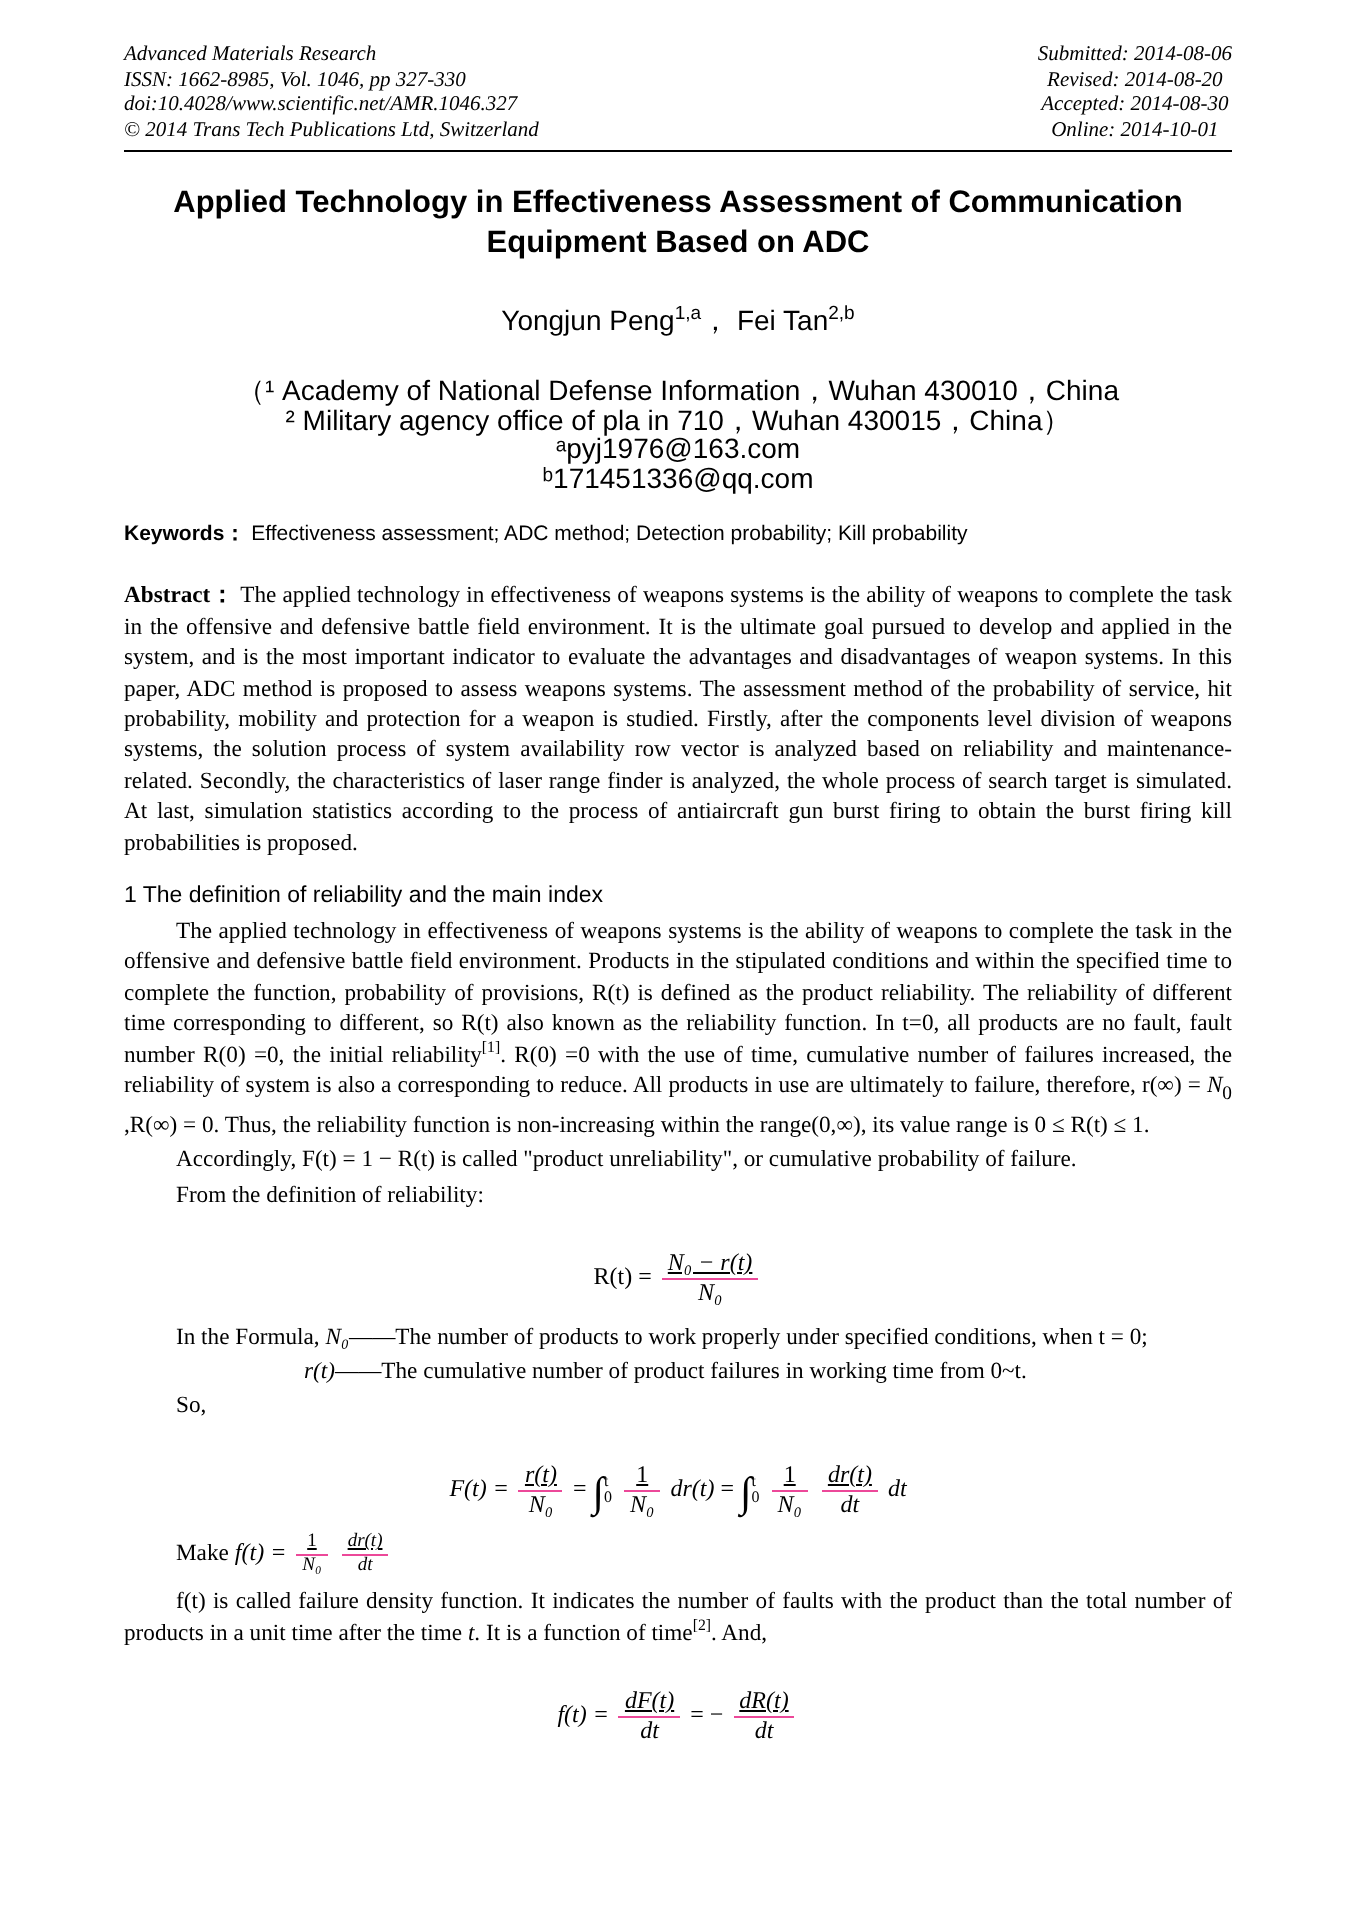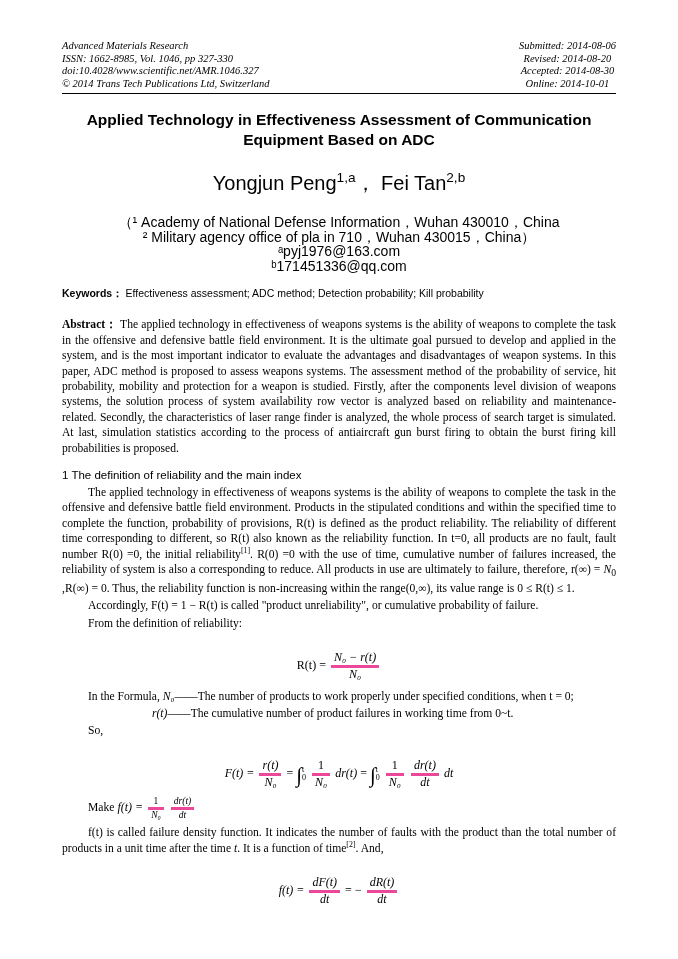--- a/index.html
+++ b/index.html
@@ -12,21 +12,21 @@
     height: 959px;
     font-family: "Liberation Serif", serif;
     color: #000000;
     overflow: hidden;
   }
   .page {
     position: relative;
     width: 678px;
     height: 959px;
     box-sizing: border-box;
-    padding: 40px 62px 0 62px;
+    padding: 22px 62px 0 62px;
   }
 
   
   .hdr {
     display: flex;
     justify-content: space-between;
     font-style: italic;
     font-size: 10.5px;
     line-height: 12.6px;
   }
@@ -45,21 +45,21 @@
     font-family: "Liberation Sans", sans-serif;
     font-weight: bold;
     font-size: 15.5px;
     line-height: 20px;
     margin: 0 10px 20px 10px;
   }
 
   .authors {
     text-align: center;
     font-family: "Liberation Sans", sans-serif;
-    font-size: 20px;
+    font-size: 14px;
     margin-bottom: 18px;
   }
   sup { font-size: 68%; vertical-align: super; line-height: 0; }
 
   .affil {
     text-align: center;
     font-family: "Liberation Sans", sans-serif;
     font-size: 14px;
     line-height: 14.5px;
     margin-bottom: 14px;
@@ -112,21 +112,21 @@
   
   .mi { font-family: "Liberation Serif", serif; font-style: italic; }
   .mn { font-family: "Liberation Serif", serif; font-style: normal; }
   .frac {
     display: inline-block;
     vertical-align: middle;
     text-align: center;
     line-height: 1.15;
     margin: 0 2px;
   }
-  .frac .num { display: block; padding: 0 3px; border-bottom: 3px solid #ec4899; }
+  .frac .num { display: block; padding: 0 3px; border-bottom: 1px solid #ec4899; text-decoration: underline; }
   .frac .den { display: block; padding: 0 3px; }
   .frac.small { font-size: 9.5px; }
   .intg {
     display: inline-block;
     vertical-align: middle;
     font-size: 21px;
     line-height: 0.8;
     position: relative;
     top: 1px;
   }

